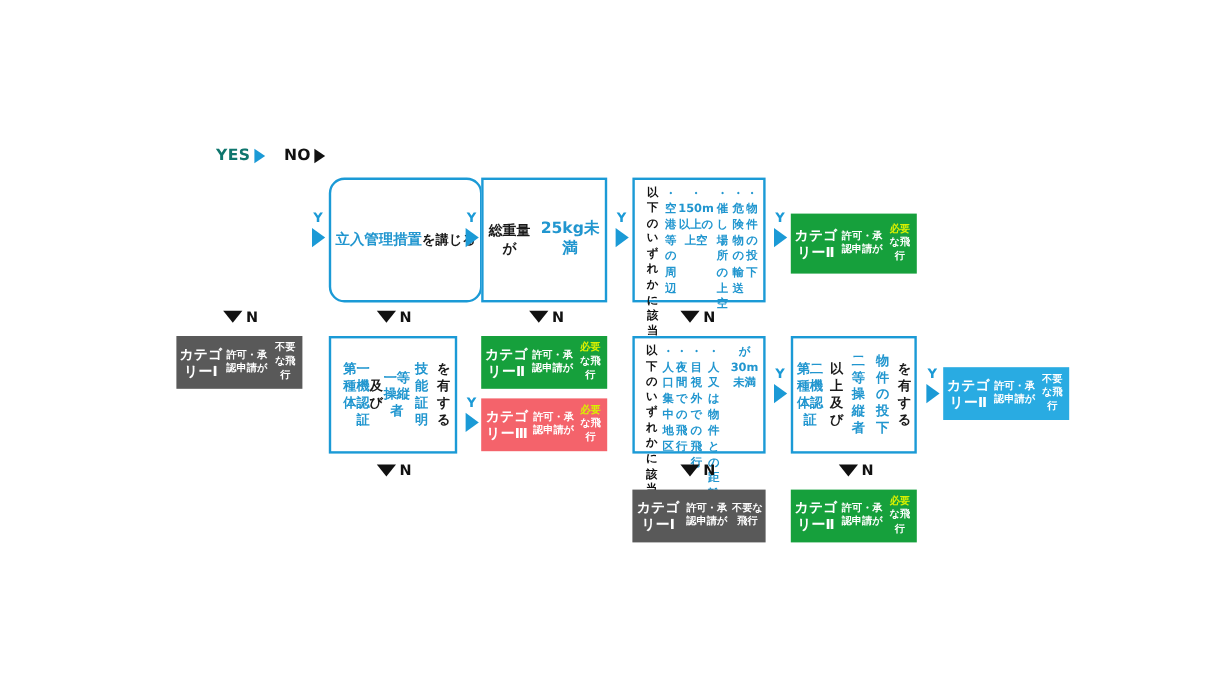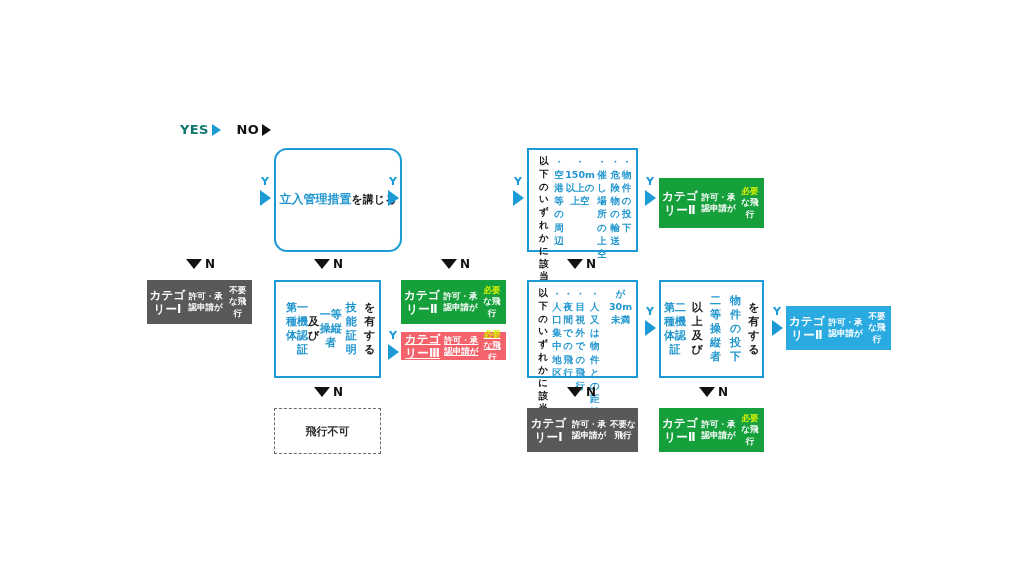--- a/index.html
+++ b/index.html
@@ -90,20 +90,24 @@
   <div class="node q" style="left:274px;top:148px;width:128px;height:104px;border-radius:13px;">
     <div class="ln hl" style="font-size:12px;">立入管理措置</div>
     <div class="ln" style="font-size:11px;">を講じる</div>
   </div>
 
   <div class="ymark" style="left:384px;top:176px;">
     <span class="ylab">Y</span>
     <span class="ytri"></span>
   </div>
 
+  <div class="node q" style="left:401px;top:148px;width:105px;height:104px;">
+    <div class="ln" style="font-size:11.5px;">総重量が</div>
+    <div class="ln hl" style="font-size:13px;">25kg未満</div>
+  </div>
 
   <div class="ymark" style="left:509px;top:176px;">
     <span class="ylab">Y</span>
     <span class="ytri"></span>
   </div>
 
   <div class="node qlist" style="left:527px;top:148px;width:111px;height:104px;">
     <div class="hdr">以下のいずれかに該当</div>
     <div class="itm">・空港等の周辺</div>
     <div class="itm">・150m以上の上空</div>
@@ -158,21 +162,21 @@
     <span class="ylab">Y</span>
     <span class="ytri"></span>
   </div>
 
   <div class="node res green" style="left:401px;top:280px;width:105px;height:44px;">
     <div class="cat">カテゴリーⅡ</div>
     <div class="l2">許可・承認申請が</div>
     <div class="l3"><span class="em">必要</span><span>な飛行</span></div>
   </div>
 
-  <div class="node res red" style="left:401px;top:332px;width:105px;height:28px;text-decoration:underline;">
+  <div class="node res red" style="left:401px;top:332px;width:105px;height:44px;">
     <div class="cat">カテゴリーⅢ</div>
     <div class="l2">許可・承認申請が</div>
     <div class="l3"><span class="em">必要</span><span>な飛行</span></div>
   </div>
 
   <div class="node qlist" style="left:527px;top:280px;width:111px;height:98px;">
     <div class="hdr">以下のいずれかに該当</div>
     <div class="itm">・人口集中地区</div>
     <div class="itm">・夜間での飛行</div>
     <div class="itm">・目視外での飛行</div>
@@ -210,23 +214,20 @@
   </div>
   <div class="nmark" style="left:567px;top:386px;">
     <span class="ntri"></span>
     <span class="nlab">N</span>
   </div>
   <div class="nmark" style="left:699px;top:386px;">
     <span class="ntri"></span>
     <span class="nlab">N</span>
   </div>
 
-  <div class="node dashed" style="left:274px;top:408px;width:107px;height:46px;">
-    <div class="ln">飛行不可</div>
-  </div>
 
   <div class="node res gray" style="left:527px;top:408px;width:111px;height:44px;">
     <div class="cat">カテゴリーⅠ</div>
     <div class="l2">許可・承認申請が</div>
     <div class="l3"><span class="em-white">不要</span><span>な飛行</span></div>
   </div>
 
   <div class="node res green" style="left:659px;top:408px;width:105px;height:44px;">
     <div class="cat">カテゴリーⅡ</div>
     <div class="l2">許可・承認申請が</div>

